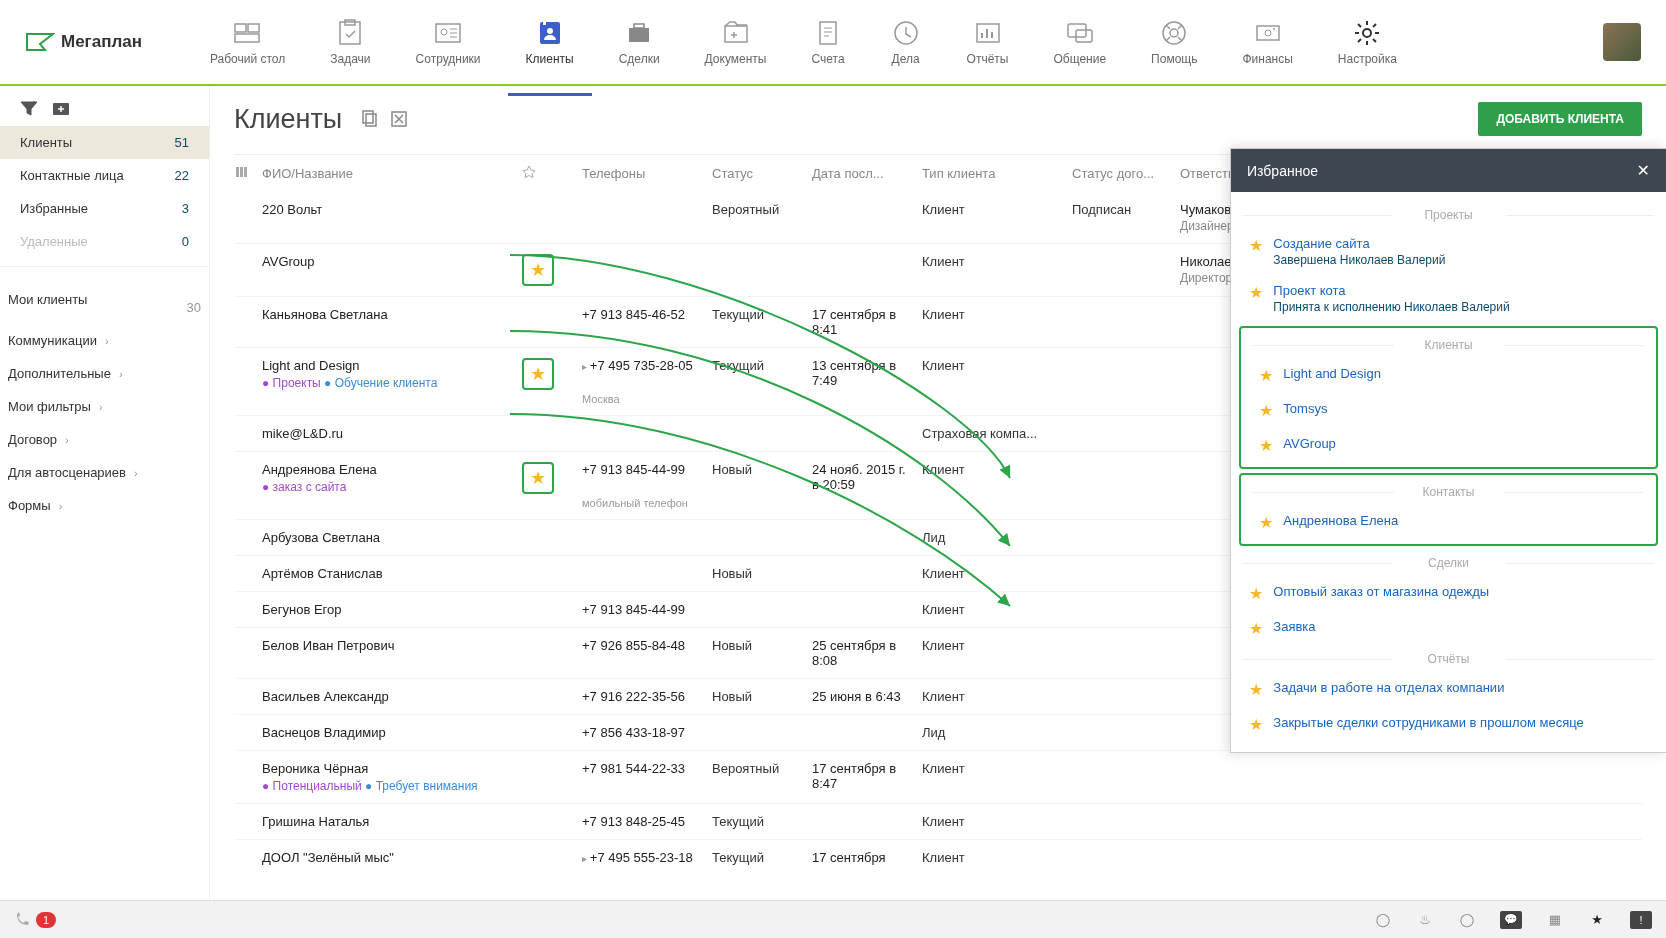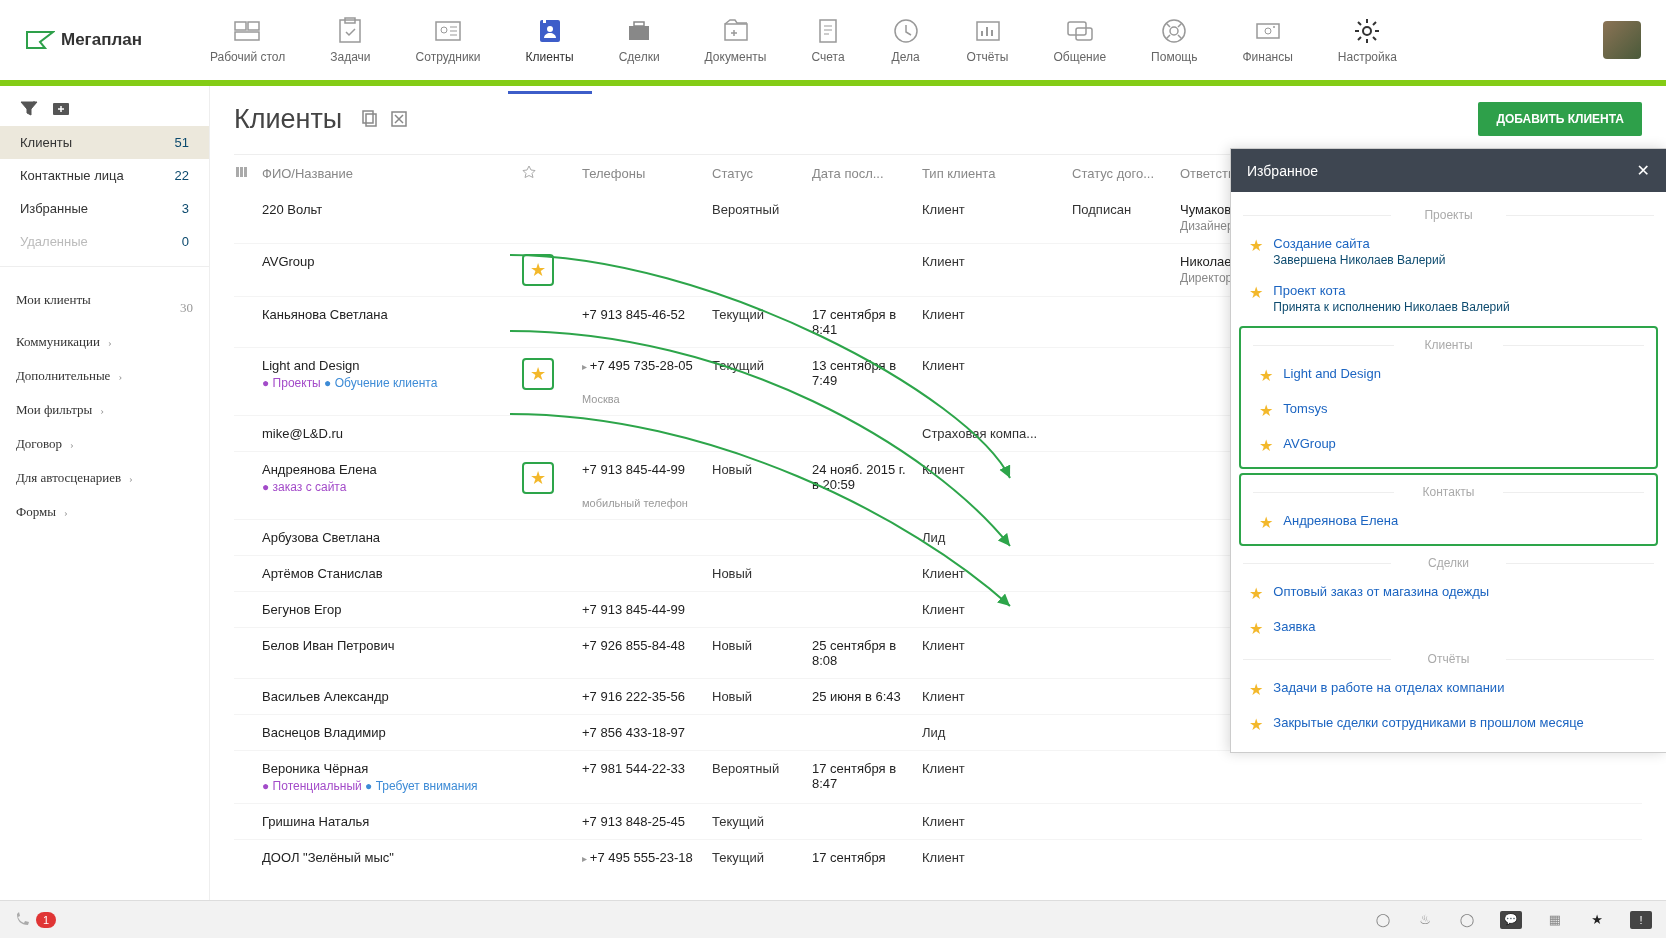--- a/index.html
+++ b/index.html
@@ -1,19 +1,19 @@
 <!DOCTYPE html>
 <html><head>
 <meta charset="utf-8">
 <style>
 * { margin: 0; padding: 0; box-sizing: border-box; }
 body { font-family: Arial, sans-serif; font-size: 13px; color: #333; background: #fff; width: 1666px; height: 938px; overflow: hidden; position: relative; }
 
 
-.topnav { height: 86px; display: flex; align-items: center; padding: 8px 25px; border-bottom: 6px solid #84cc16; }
+.topnav { height: 86px; display: flex; align-items: center; padding: 8px 25px; border-bottom: 2px solid #84cc16; }
 .logo { display: flex; align-items: center; margin-right: 50px; }
 .logo-icon { width: 30px; height: 24px; margin-right: 6px; }
 .logo-text { font-size: 17px; font-weight: bold; color: #333; }
 .nav-items { display: flex; gap: 9px; flex: 1; text-align: center; }
 .nav-item { display: flex; flex-direction: column; align-items: center; padding: 8px 18px; cursor: pointer; position: relative; }
 .nav-item.active::after { content: ''; position: absolute; bottom: -22px; left: 0; right: 0; height: 3px; background: #3d5dc9; }
 .nav-icon { width: 32px; height: 28px; margin-bottom: 6px; }
 .nav-label { font-size: 12px; color: #666; }
 .nav-item.active .nav-label { color: #333; }
 .avatar { width: 38px; height: 38px; border-radius: 4px; background: linear-gradient(135deg, #8b7355, #4a5a3a); margin-left: auto; }
@@ -23,21 +23,21 @@
 
 
 .sidebar { width: 210px; padding: 14px 0; border-right: 1px solid #eee; }
 .sidebar-tools { display: flex; gap: 14px; padding: 0 20px 10px; }
 .tool-icon { width: 18px; height: 16px; }
 .sidebar-item { display: flex; justify-content: space-between; align-items: center; padding: 9px 20px; cursor: pointer; font-size: 13px; }
 .sidebar-item.active { background: #ece8dc; }
 .sidebar-count { color: #0c4a6e; }
 .sidebar-item.disabled { color: #bbb; }
 .sidebar-divider { height: 1px; background: #eee; margin: 8px 0; }
-.sidebar-expand { display: flex; align-items: center; padding: 9px 16px; cursor: pointer; font-size: 13px; font-family: Liberation Serif, serif; }
+.sidebar-expand { display: flex; align-items: center; padding: 9px 8px; cursor: pointer; font-size: 13px; }
 .sidebar-expand .chev { margin-left: 8px; color: #999; font-size: 11px; }
 .sidebar-expand .count { margin-left: auto; color: #999; margin-top: 16px; }
 
 
 .content { flex: 1; padding: 16px 24px 0; overflow: hidden; position: relative; }
 .content-header { display: flex; align-items: center; margin-bottom: 18px; }
 .page-title { font-size: 27px; color: #444; font-weight: normal; }
 .header-actions { display: flex; gap: 12px; margin-left: 18px; }
 .hdr-icon { width: 18px; height: 18px; }
 .add-btn { margin-left: auto; background: #2ea04a; color: #fff; border: none; padding: 10px 18px; font-size: 12px; font-weight: bold; cursor: pointer; border-radius: 2px; }

